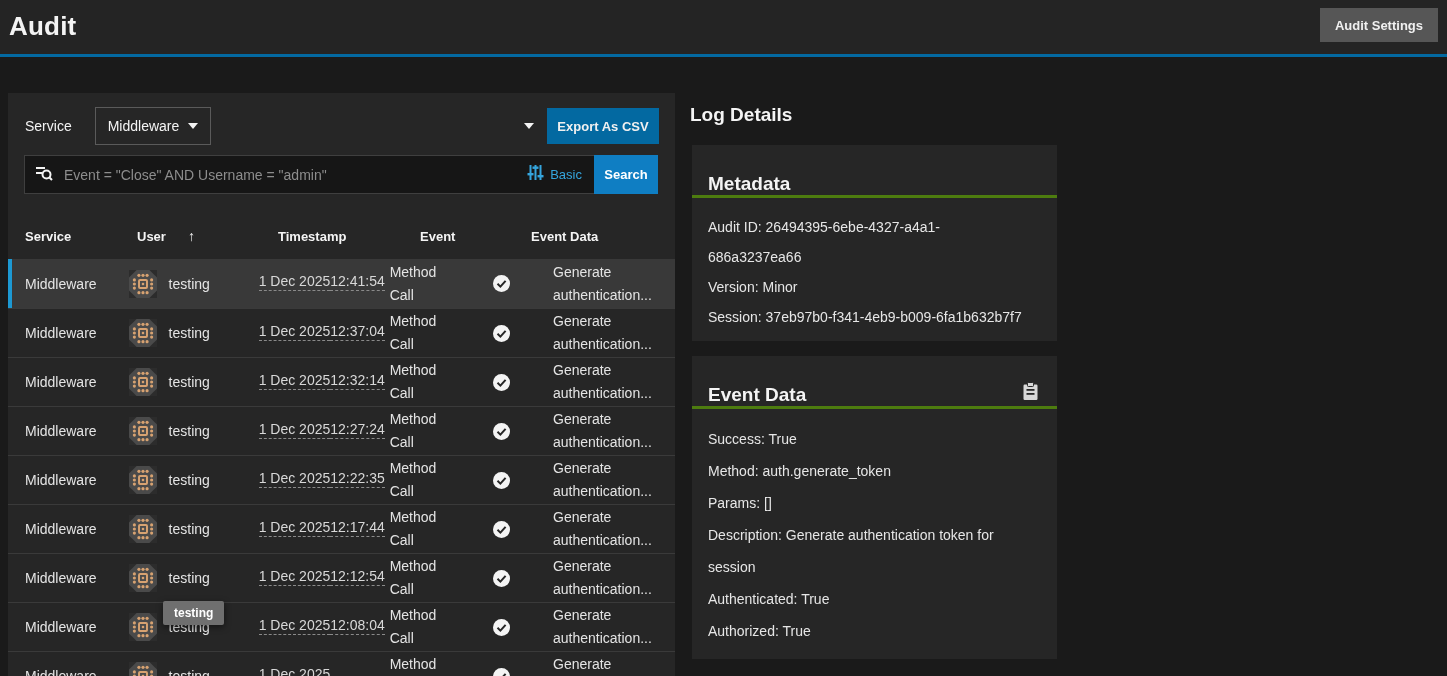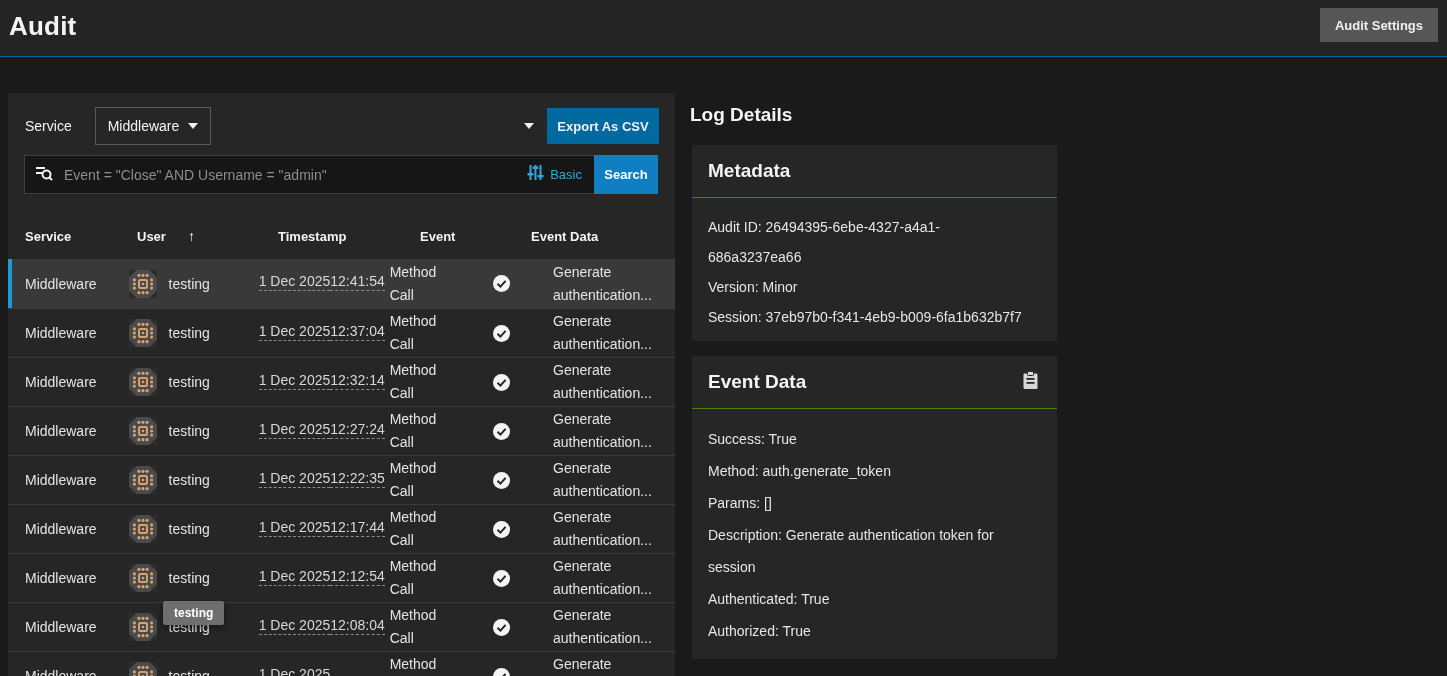--- a/index.html
+++ b/index.html
@@ -2,21 +2,21 @@
 <html><head>
 <meta charset="utf-8">
 <style>
   * { margin:0; padding:0; box-sizing:border-box; }
   html,body { background:#111; }
   body { font-family:"Liberation Sans", sans-serif; }
   .viewport { position:relative; width:1447px; height:676px; background:#1a1a1a; overflow:hidden; }
 
   
   .topbar { position:absolute; left:0; top:0; width:1447px; height:57px;
-            background:#242424; border-bottom:1px solid #0369a1; }
+            background:#242424; border-bottom:3px solid #0369a1; }
   .page-title { position:absolute; left:9px; top:11px; font-size:26px; font-weight:bold;
                 color:#f4f4f4; letter-spacing:.2px; }
   .settings-btn { position:absolute; right:9px; top:8px; height:34px; padding:0 15px;
                   background:#565656; color:#f0f0f0; font-weight:bold; font-size:13px;
                   border:none; font-family:inherit; cursor:pointer; }
 
   
   .left-panel { position:absolute; left:8px; top:93px; width:667px; height:583px;
                 background:#262626; overflow:hidden; }
 
@@ -79,22 +79,22 @@
   .tooltip { position:absolute; left:155px; top:508px; background:#6f6f6f; color:#fff;
              font-size:12px; font-weight:bold; padding:5px 11px; border-radius:2px;
              z-index:5; box-shadow:0 2px 6px rgba(0,0,0,.5); }
 
   
   .details { position:absolute; left:690px; top:104px; width:367px; }
   .details-title { font-size:19px; font-weight:bold; color:#f4f4f4; margin-bottom:0; }
   .card { position:absolute; left:2px; width:365px; background:#262626; overflow:hidden; }
   .card-meta { top:41px; height:196px; }
   .card-event { top:252px; height:303px; }
-  .card-header { height:53px; display:flex; align-items:center; justify-content:space-between;
-                 padding:0 16px; border-bottom:1px solid #4d7c0f; }
+  .card-header { height:53px; display:flex; align-items:flex-end; justify-content:space-between;
+                 padding:0 16px; border-bottom:3px solid #4d7c0f; }
   .card-header .ttl { font-size:19px; font-weight:bold; color:#f4f4f4; }
   .copy-btn { background:transparent; border:none; cursor:pointer; padding:2px; }
   .card-body { padding:14px 30px 0 16px; }
   .kv-line { color:#e6e6e6; font-size:14px; line-height:30px; }
   .card-event .kv-line { line-height:32px; }
 </style>
 </head>
 <body>
 
 <div class="viewport">

